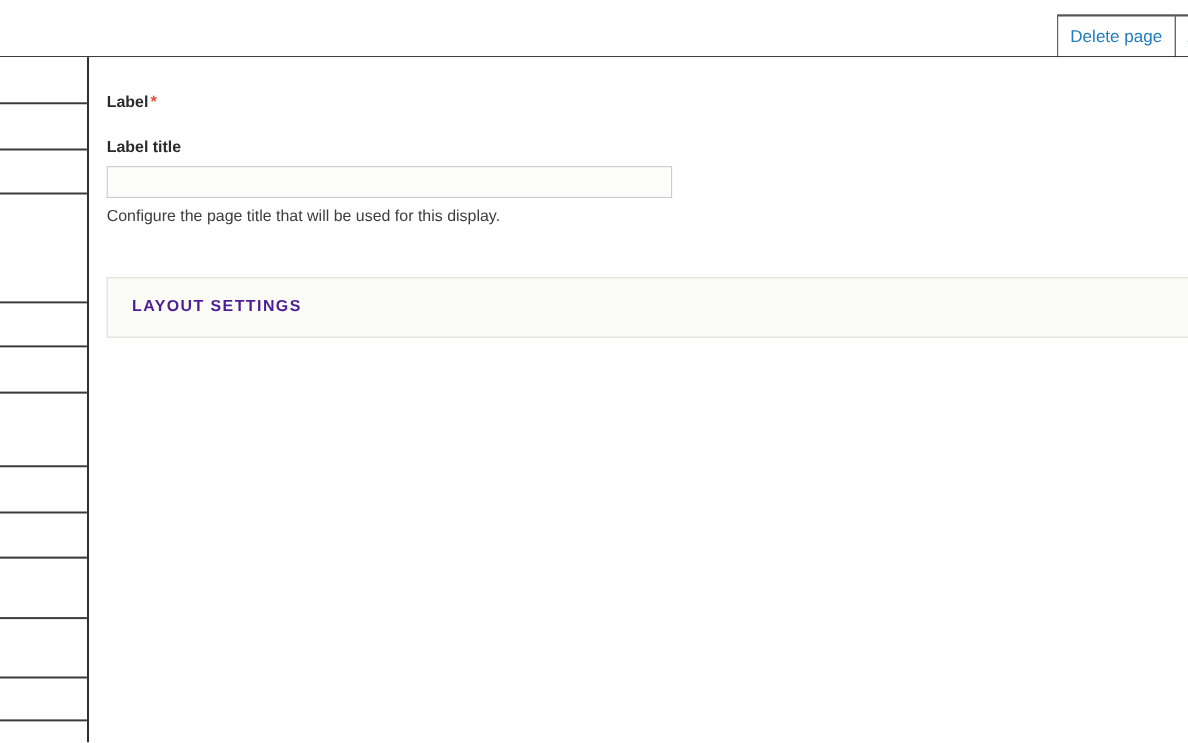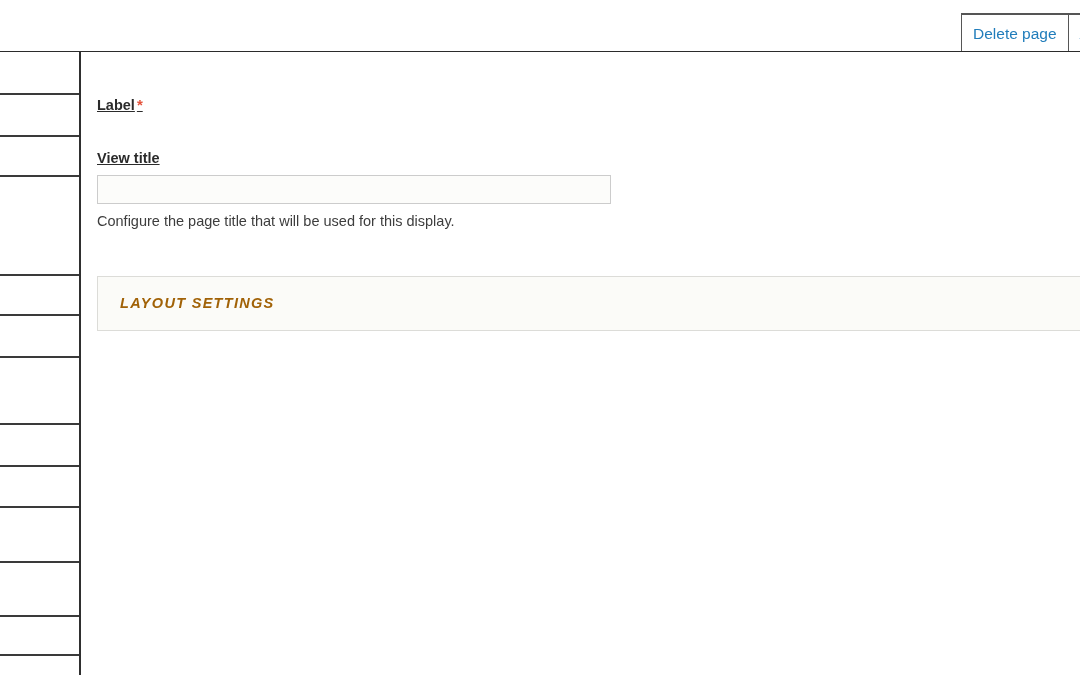--- a/index.html
+++ b/index.html
@@ -99,23 +99,22 @@
     padding: 32px 0 0 16px;
   }
 
   .field { margin-bottom: 0; }
 
   .flabel {
     display: block;
     font-size: 14.5px;
     font-weight: bold;
     color: #2b2b2b;
-    margin: 12px 0 7px 0;
+    margin: 0 0 7px 0;
     line-height: 1.2;
-    text-decoration: underline;
   }
   .req {
     color: #e4513a;
     font-weight: bold;
     font-size: 15px;
     margin-left: 2px;
   }
 
   .txtinput {
     display: block;
@@ -173,23 +172,22 @@
     background: #fbfbf8;
     border: 1px solid #dcdcd8;
     display: flex;
     align-items: center;
     padding-left: 22px;
   }
   .panel-title {
     font-size: 14.5px;
     font-weight: bold;
     letter-spacing: 1.3px;
-    color: #a16207;
+    color: #4c1d95;
     text-transform: uppercase;
-    font-style: italic;
   }
 
   .btn {
     margin-top: 22px;
     margin-left: 17px;
     display: inline-flex;
     align-items: center;
     justify-content: center;
     height: 33px;
     padding: 0 22px;
@@ -270,21 +268,21 @@
     <div class="field">
       <span class="flabel">
         <span>Label</span><span class="req">*</span>
       </span>
     </div>
 
     <div class="sp16"></div>
 
     
     <div class="field">
-      <span class="flabel">View title</span>
+      <span class="flabel">Label title</span>
       <input class="txtinput" id="pagetitle-input" type="text" value="" style="">
       <p class="describe">Configure the page title that will be used for this display.</p>
     </div>
 
     <div class="sp18"></div>
 
     
 
     
     <div class="panel">

